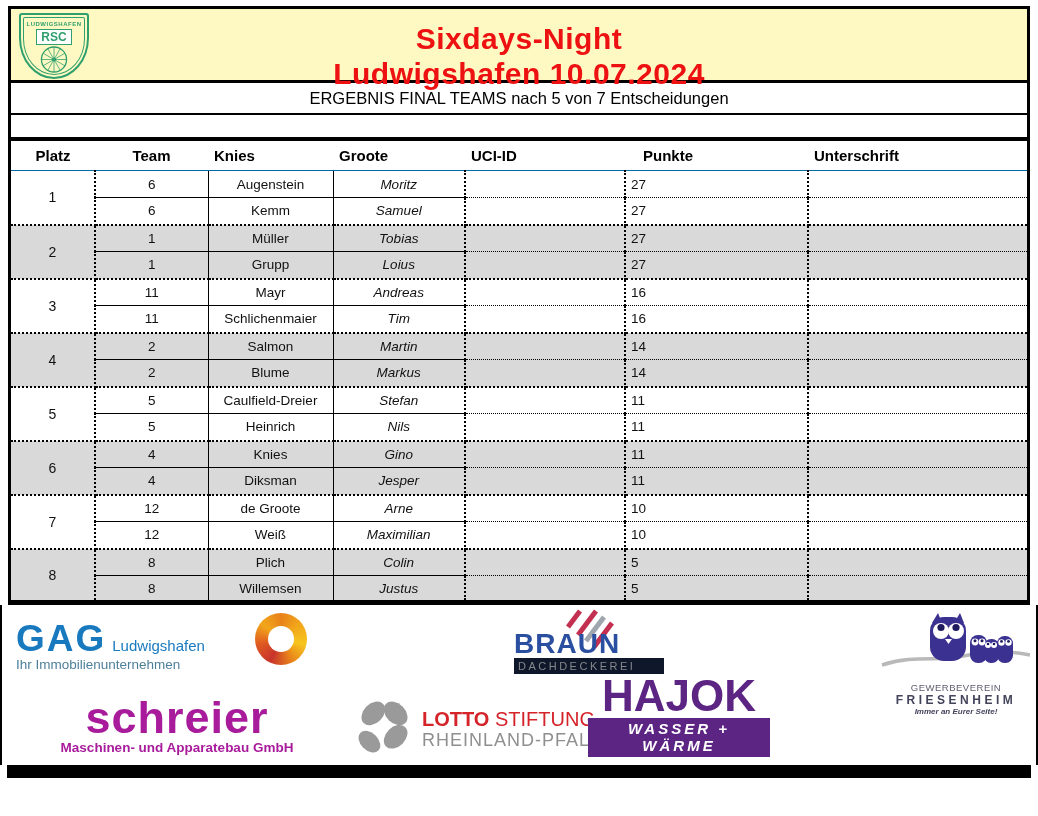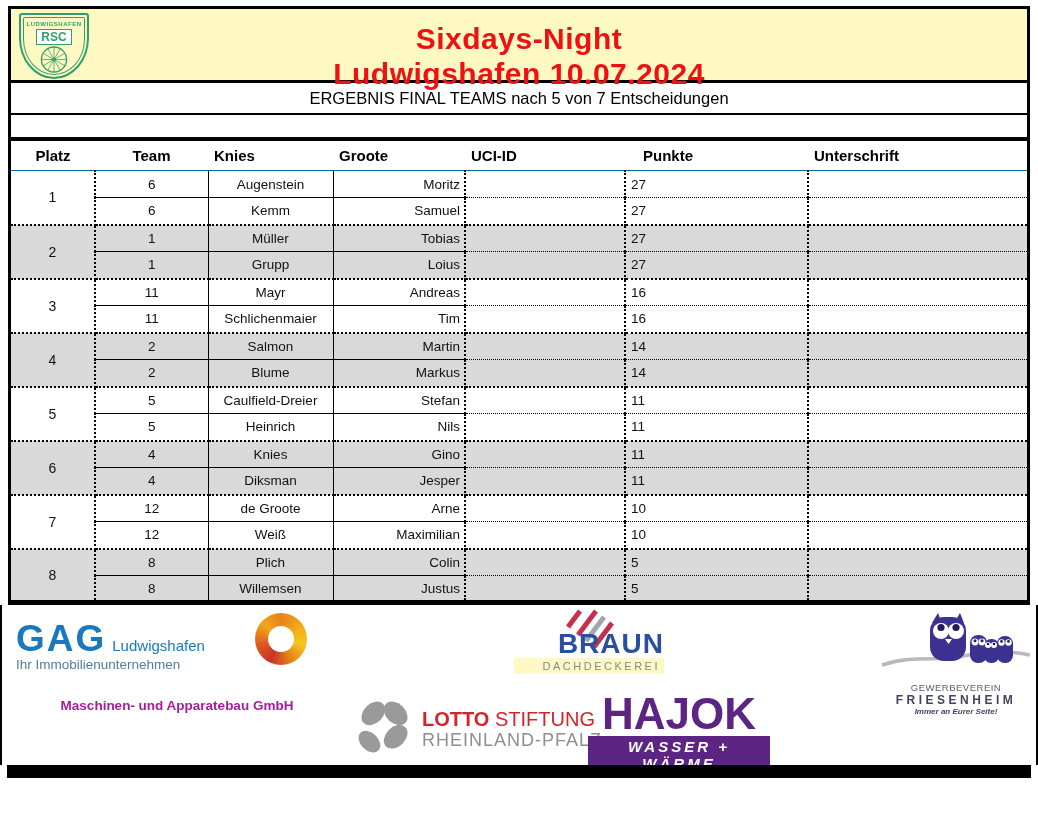--- a/index.html
+++ b/index.html
@@ -28,21 +28,21 @@
   
   table.results { width: 100%; border-collapse: collapse; table-layout: fixed; border-top: 4px solid #000; border-bottom: 5px solid #000; }
   thead th { border-bottom: 1px solid #0369a1; font-size: 15px; font-weight: bold; padding: 6px 6px; text-align: left; background: #fff; white-space: nowrap; }
   th.h-platz, th.h-team { text-align: center; }
   th.h-punkte { padding-left: 18px; }
   tbody td { height: 27px; font-size: 13.5px; color: #111; padding: 1px 4px; background: #fff; }
   tr.shaded td { background: #d9d9d9; }
   .col-platz { border-right: 2px dotted #000; border-bottom: 2px dotted #000; text-align: center; font-size: 14px; }
   .col-team { border-right: 1px solid #000; text-align: center; }
   .col-name { border-right: 1px solid #000; text-align: center; }
-  .col-vorname { border-right: 2px dotted #000; text-align: right; }
+  .col-vorname { border-right: 2px dotted #000; text-align: center; font-style: italic; }
   .col-uci { border-right: 2px dotted #000; }
   .col-punkte { border-right: 2px dotted #000; text-align: left; padding-left: 5px; }
   tr.row-a .col-team, tr.row-a .col-name, tr.row-a .col-vorname { border-bottom: 1px solid #000; }
   tr.row-a .col-uci, tr.row-a .col-punkte, tr.row-a .col-unterschrift { border-bottom: 1px dotted #000; }
   tr.group-end td { border-bottom: 2px dotted #000; }
   .no-bb, tbody tr:last-child td { border-bottom: none !important; }
 
   
   .sponsor-box { position: relative; margin: 0 0; height: 160px; border-left: 2px solid #000; border-right: 2px solid #000; background: #fff; overflow: hidden; }
   .bottom-bar { margin: 0 7px; height: 13px; background: #000; }
@@ -58,24 +58,24 @@
   .hotel { position: absolute; left: 253px; top: 8px; display: flex; align-items: center; }
   .hotel-swirl { width: 52px; height: 52px; border-radius: 50%;
     background: conic-gradient(#e8821a, #f2a71b, #f6c51e, #e8821a, #c8342b, #e05a20, #f2a71b, #e8821a); position: relative; }
   .hotel-swirl::after { content: ""; position: absolute; inset: 13px; background: #fff; border-radius: 50%; }
   .hotel-text { margin-left: 8px; }
   .hotel-line1 { font-size: 14px; font-weight: bold; color: #1a1a1a; }
   .hotel-line2 { font-size: 33px; font-weight: 400; color: #1a1a1a; line-height: 33px; letter-spacing: 1px; }
   .hotel-stars { font-size: 17px; color: #e8901a; vertical-align: super; letter-spacing: 1px; }
 
   
-  .braun { position: absolute; left: 512px; top: 26px; width: 150px; text-align: right; }
+  .braun { position: absolute; left: 512px; top: 26px; width: 150px; text-align: left; }
   .braun-stripes { position: absolute; left: 42px; top: -24px; }
   .braun-name { font-size: 28px; font-weight: 900; color: #2b4fa0; letter-spacing: 1px; line-height: 26px; position: relative; }
-  .braun-sub { margin-top: 1px; background: #fef9c3; color: #85898e; font-size: 11px; letter-spacing: 2.5px; padding: 2px 4px; }
+  .braun-sub { margin-top: 1px; background: #0f172a; color: #85898e; font-size: 11px; letter-spacing: 2.5px; padding: 2px 4px; }
 
   
   .friesenheim { position: absolute; right: 4px; top: 6px; width: 152px; text-align: center; }
   .fries-line1 { font-size: 9.5px; color: #5d5d6e; letter-spacing: 0.5px; margin-top: 1px; }
   .fries-line2 { font-size: 12px; font-weight: bold; color: #43435c; letter-spacing: 3.5px; }
   .fries-tagline { font-size: 8px; font-style: italic; font-weight: bold; color: #43435c; }
 
   
   .schreier { position: absolute; left: 55px; top: 92px; width: 240px; text-align: center; }
   .schreier-name { font-size: 45px; font-weight: 800; color: #a81c9c; letter-spacing: 1px; line-height: 42px; }
@@ -83,21 +83,21 @@
 
   
   .lotto { position: absolute; left: 348px; top: 90px; display: flex; align-items: center; }
   .lotto-text { margin-left: 4px; }
   .lotto-row1 { font-size: 20px; line-height: 22px; }
   .lotto-word1 { font-weight: 800; color: #d5232a; }
   .lotto-word2 { font-weight: 400; color: #d5232a; }
   .lotto-sub { font-size: 18px; color: #8f8f8f; letter-spacing: 1px; line-height: 20px; }
 
   
-  .hajok { position: absolute; left: 586px; top: 88px; width: 182px; text-align: center; }
+  .hajok { position: absolute; left: 586px; top: 70px; width: 182px; text-align: center; }
   .hajok-name { font-size: 44px; font-weight: 900; color: #5c2483; letter-spacing: 0px; line-height: 42px; }
   .hajok-bar { margin-top: 1px; background: #5c2483; color: #fff; font-size: 15px; font-weight: bold; font-style: italic; letter-spacing: 3px; padding: 2px 0 3px; }
 </style>
 </head>
 <body>
 
 <div class="page-frame">
 
   <div class="header-band">
     <div class="club-logo">
@@ -350,20 +350,21 @@
         <circle cx="121.5" cy="30.4" r="1.4"></circle>
           <circle cx="128.5" cy="30.4" r="1.4"></circle>
       </g>
     </svg>
     <div class="fries-line1">GEWERBEVEREIN</div>
     <div class="fries-line2">FRIESENHEIM</div>
     <div class="fries-tagline">Immer an Eurer Seite!</div>
   </div>
 
   <div class="schreier">
+    <div class="schreier-name">schreier</div>
     <div class="schreier-sub">Maschinen- und Apparatebau GmbH</div>
   </div>
 
   <div class="lotto">
     <svg width="68" height="68" viewBox="0 0 70 70">
       <g fill="#9a9a9a">
         <ellipse cx="24" cy="19" rx="14" ry="10" transform="rotate(-45 24 19)"></ellipse>
         <ellipse cx="47" cy="19" rx="14" ry="10" transform="rotate(45 47 19)"></ellipse>
         <ellipse cx="47" cy="43" rx="14" ry="10" transform="rotate(-45 47 43)"></ellipse>
         <ellipse cx="20" cy="48" rx="13" ry="9" transform="rotate(45 20 48)"></ellipse>

